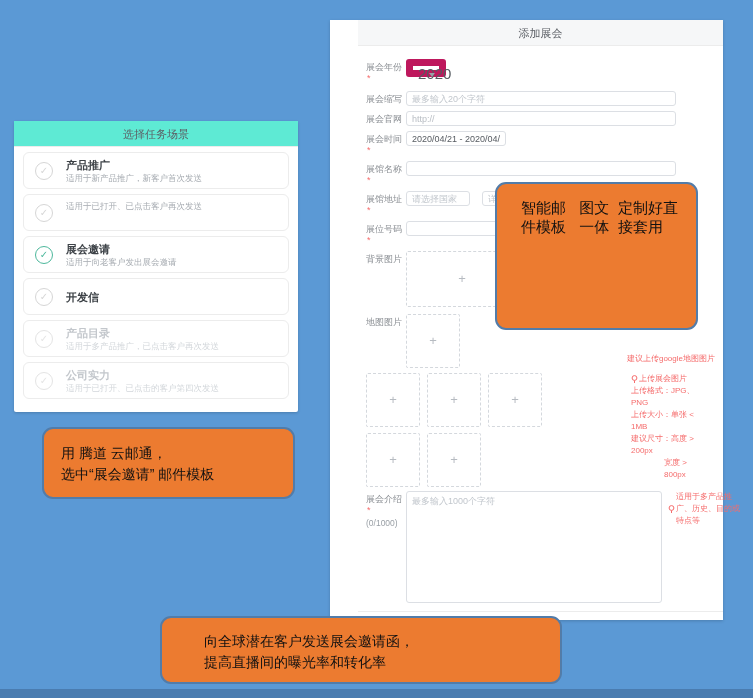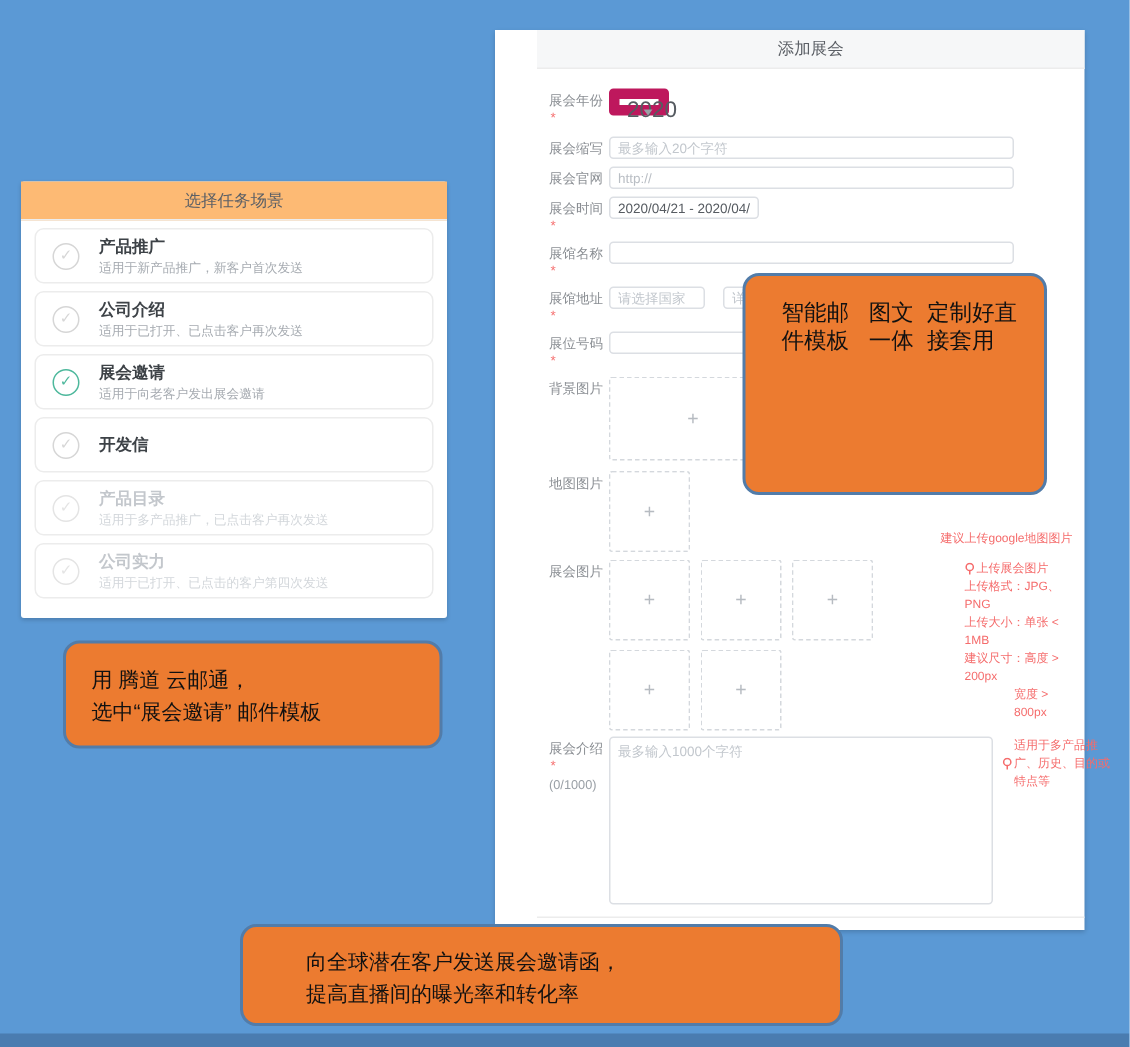--- a/index.html
+++ b/index.html
@@ -8,21 +8,21 @@
   .stage { position:relative; width:753px; height:698px; background:#5b99d5; overflow:hidden; }
   .footer-strip { position:absolute; left:0; bottom:0; width:100%; height:9px; background:#4a7cb0; }
 
   
   .panel { position:absolute; background:#fff; box-shadow:0 1px 3px rgba(0,0,0,.18); }
   .panel-header { height:26px; line-height:26px; text-align:center; font-size:11px; color:#5c6066;
                   background:#f6f7f8; border-bottom:1px solid #ececec; }
 
   
   .scenario { left:14px; top:121px; width:284px; height:291px; border-radius:2px; }
-  .scenario .panel-header { background:#fdba74; }
+  .scenario .panel-header { background:#5eead4; }
   .scn-list { padding:5px 9px 0 9px; }
   .scn-item { position:relative; border:1px solid #ececec; border-radius:6px; height:37px;
               margin-bottom:5px; padding:5px 8px 0 42px; cursor:pointer; }
   .scn-check { position:absolute; left:11px; top:50%; margin-top:-9px; width:18px; height:18px;
                border:1.5px solid #d6d6d6; border-radius:50%; color:#d6d6d6; font-size:10px;
                line-height:15px; text-align:center; }
   .scn-title { font-size:11px; font-weight:bold; color:#3d4247; line-height:14px; }
   .scn-desc  { font-size:8.5px; color:#a6abb1; line-height:11px; margin-top:1px; }
   .scn-item.checked .scn-check { border-color:#4db89c; color:#4db89c; }
   .scn-item.only-title { padding-top:11px; }
@@ -96,21 +96,20 @@
     <div class="scn-list">
 
       <div class="scn-item">
         <span class="scn-check">✓</span>
         <div class="scn-title">产品推广</div>
         <div class="scn-desc">适用于新产品推广，新客户首次发送</div>
       </div>
 
       <div class="scn-item">
         <span class="scn-check">✓</span>
-        <div class="scn-title">公司介绍</div>
         <div class="scn-desc">适用于已打开、已点击客户再次发送</div>
       </div>
 
       <div class="scn-item checked">
         <span class="scn-check">✓</span>
         <div class="scn-title">展会邀请</div>
         <div class="scn-desc">适用于向老客户发出展会邀请</div>
       </div>
 
       <div class="scn-item only-title">
@@ -204,21 +203,20 @@
         <div class="lbl">地图图片</div>
         <div class="ctrl wide">
           <div class="upload up-map">
             <span class="plus">+</span>
           </div>
           <div class="tip tip-right map-tip">建议上传google地图图片</div>
         </div>
       </div>
 
       <div class="row r-photos">
-        <div class="lbl">展会图片</div>
         <div class="ctrl wide">
           <div class="photo-grid">
             <div class="upload up-map">
                 <span class="plus">+</span>
               </div>
             <div class="upload up-map">
                 <span class="plus">+</span>
               </div>
             <div class="upload up-map">
                 <span class="plus">+</span>

